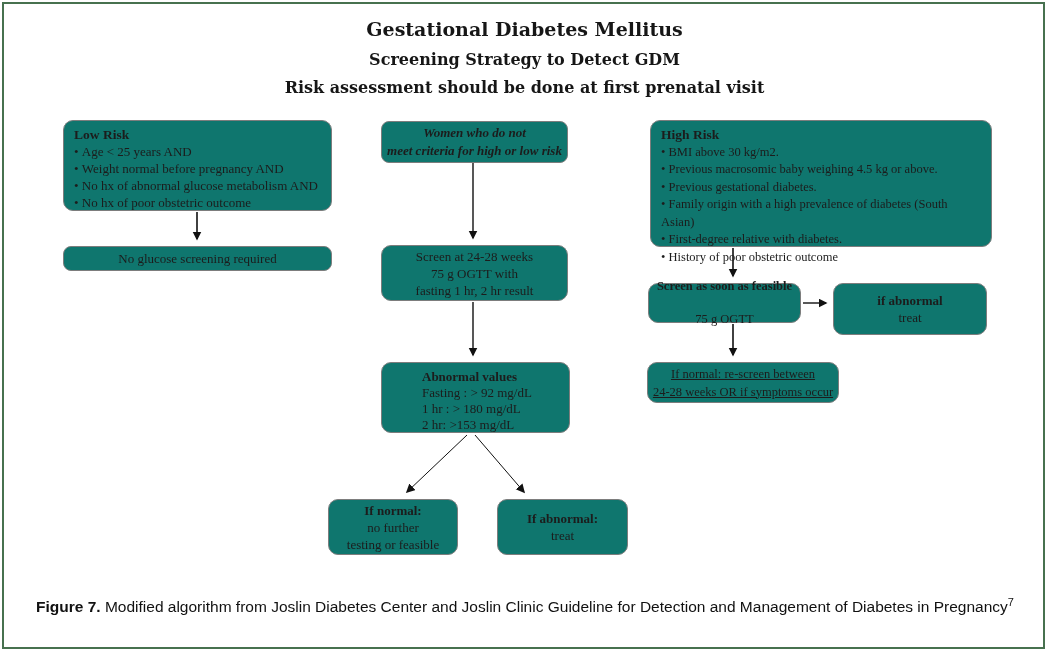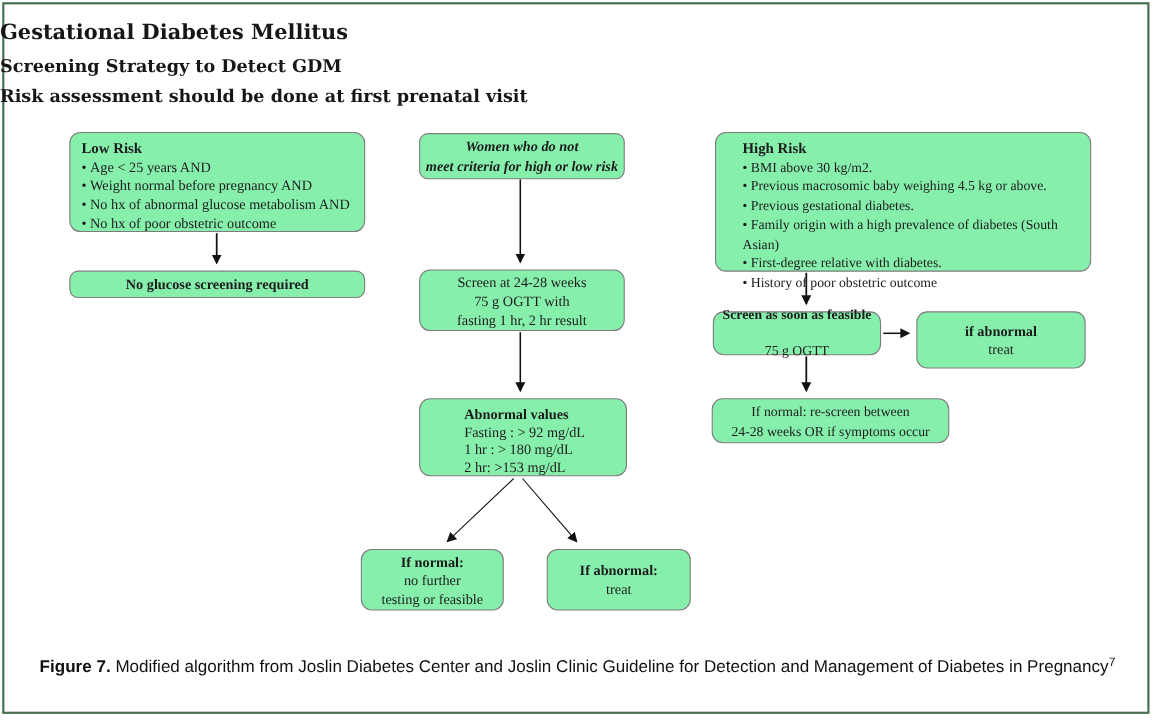--- a/index.html
+++ b/index.html
@@ -15,31 +15,32 @@
   }
   .frame {
     position: absolute;
     left: 2px; top: 2px; right: 4px; bottom: 7px;
     border: 2px solid #47714f;
     pointer-events: none;
   }
   .hdr {
     position: absolute;
     left: 0; width: 100%;
+    text-align: center;
     font-family: "DejaVu Serif", serif;
     font-weight: bold;
     color: #161616;
   }
   #title    { top: 18px; font-size: 19px; }
   #subtitle { top: 50px; font-size: 16px; }
   #note     { top: 78px; font-size: 16px; }
 
   .fbox {
     position: absolute;
-    background: #86efac;
+    background: #0f766e;
     border: 1px solid #7d7d7d;
     border-radius: 10px;
     font-size: 13px;
     line-height: 17px;
     color: #1c1c1c;
   }
   .fbox.center {
     display: flex;
     flex-direction: column;
     align-items: center;
@@ -47,32 +48,32 @@
     text-align: center;
   }
   .fbox .bold { font-weight: bold; }
 
   #low-risk { left: 63px; top: 120px; width: 269px; height: 91px; padding: 5px 8px 0 10px; }
   #low-risk .hd { font-weight: bold; font-size: 13.5px; }
   .blist { list-style: none; }
   .blist li { padding-left: 0; }
   .blist li::before { content: "\2022\00a0"; }
 
-  #no-screening { left: 63px; top: 246px; width: 269px; height: 25px; border-radius: 8px; font-weight: bold; }
+  #no-screening { left: 63px; top: 246px; width: 269px; height: 25px; border-radius: 8px; }
   #entry { left: 381px; top: 121px; width: 187px; height: 42px; font-weight: bold; font-style: italic; line-height: 18px; border-radius: 8px; }
   #screen-2428 { left: 381px; top: 245px; width: 187px; height: 56px; line-height: 17px; }
   #abnormal-values { left: 381px; top: 362px; width: 189px; height: 71px; padding: 6px 4px 0 40px; line-height: 16px; }
   #if-normal { left: 328px; top: 499px; width: 130px; height: 56px; line-height: 17px; }
   #if-abnormal-mid { left: 497px; top: 499px; width: 131px; height: 56px; line-height: 17px; }
 
-  #high-risk { left: 650px; top: 120px; width: 342px; height: 127px; padding: 5px 8px 0 24px; font-size: 12.5px; line-height: 17.5px; }
+  #high-risk { left: 650px; top: 120px; width: 342px; height: 127px; padding: 5px 8px 0 10px; font-size: 12.5px; line-height: 17.5px; }
   #high-risk .hd { font-weight: bold; font-size: 13.5px; }
   #screen-feasible { left: 648px; top: 283px; width: 153px; height: 40px; font-size: 12.5px; line-height: 17px; gap: 16px; }
   #if-abnormal-right { left: 833px; top: 283px; width: 154px; height: 52px; font-size: 13px; line-height: 17px; }
-  #rescreen { left: 647px; top: 362px; width: 216px; height: 41px; font-size: 12.5px; line-height: 18px; }
+  #rescreen { left: 647px; top: 362px; width: 192px; height: 41px; font-size: 12.5px; line-height: 18px; text-decoration: underline; }
 
   #arrows { position: absolute; left: 0; top: 0; pointer-events: none; }
 
   .caption {
     position: absolute;
     left: 36px; top: 590px; width: 978px;
     font-family: "Liberation Sans", sans-serif;
     font-size: 15.5px;
     line-height: 25px;
     color: #111;

